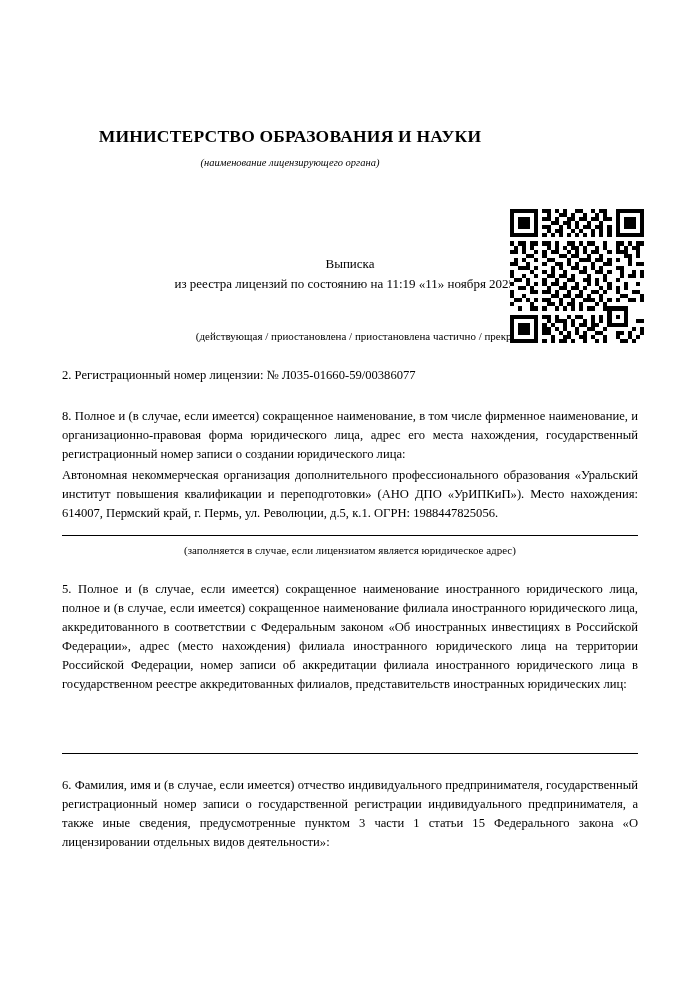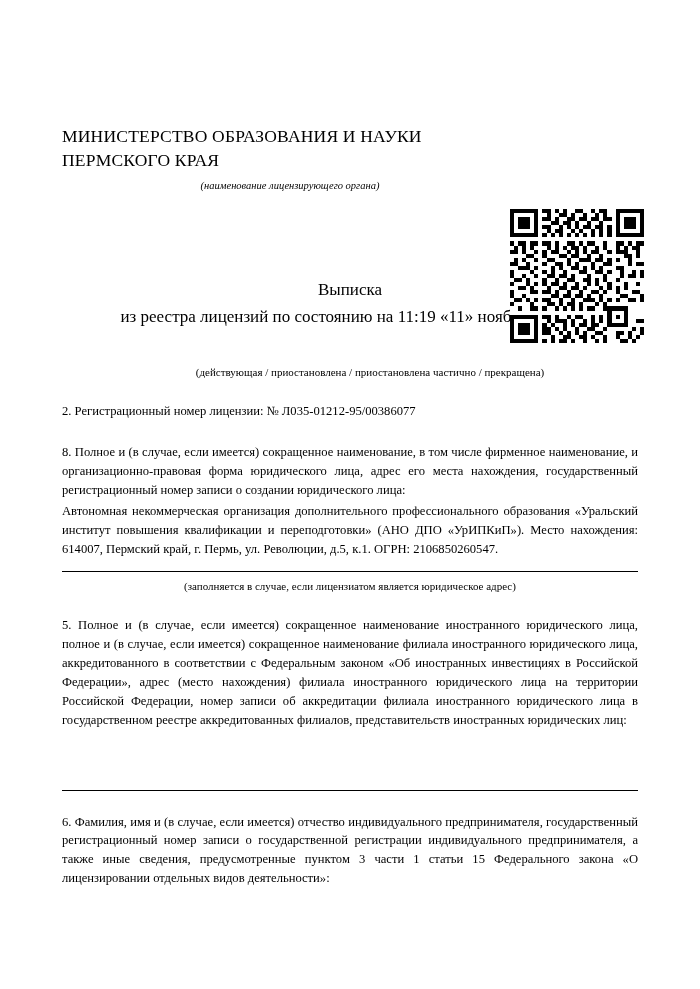--- a/index.html
+++ b/index.html
@@ -26,40 +26,41 @@
     position: absolute;
     top: 84px;
     right: 56px;
     width: 134px;
     height: 134px;
   }
   .qr svg { display: block; }
 
   .org-title {
     margin-top: 125px;
-    font-weight: normal;
+    text-align: center;
+    font-weight: bold;
     font-size: 17.5px;
     line-height: 1.35;
     letter-spacing: 0.2px;
     padding-right: 120px;
   }
   .org-title .line2 { display: block; }
 
   .caption {
     text-align: center;
     font-size: 10.5px;
     margin-top: 8px;
     padding-right: 120px;
     font-style: italic;
   }
 
   .doc-head {
     margin-top: 86px;
     text-align: center;
-    font-size: 17px;
+    font-size: 13px;
     line-height: 1.55;
   }
 
   .section {
     margin-top: 22px;
     font-size: 12.6px;
     line-height: 1.5;
     text-align: justify;
   }
   .section.first { margin-top: 34px; }
@@ -359,42 +360,41 @@
           <rect x="18" y="32" width="1" height="1"></rect>
         <rect x="21" y="32" width="1" height="1"></rect>
           <rect x="27" y="32" width="2" height="1"></rect>
         <rect x="30" y="32" width="1" height="1"></rect>
       </g>
     </svg>
   </div>
 
   <div class="org-title">
     <span>МИНИСТЕРСТВО ОБРАЗОВАНИЯ И НАУКИ</span>
-    <span class="line2">ПЕРМСКОГО КРАЯ</span>
   </div>
 
   <div class="caption">(наименование лицензирующего органа)</div>
 
   <div class="doc-head">
     <div>Выписка</div>
     <div>из реестра лицензий по состоянию на 11:19 «11» ноября 2025 г.</div>
   </div>
 
   <div class="section first">
     <div class="hint indentleft">(действующая / приостановлена / приостановлена частично / прекращена)</div>
   </div>
 
   <div class="section">
-    <div>2. Регистрационный номер лицензии: № Л035-01212-95/00386077</div>
+    <div>2. Регистрационный номер лицензии: № Л035-01660-59/00386077</div>
   </div>
 
 
   <div class="section">
     <div>8. Полное и (в случае, если имеется) сокращенное наименование, в том числе фирменное наименование, и организационно-правовая форма юридического лица, адрес его места нахождения, государственный регистрационный номер записи о создании юридического лица:</div>
-    <div class="body-text">Автономная некоммерческая организация дополнительного профессионального образования «Уральский институт повышения квалификации и переподготовки» (АНО ДПО «УрИПКиП»). Место нахождения: 614007, Пермский край, г. Пермь, ул. Революции, д.5, к.1. ОГРН: 2106850260547.</div>
+    <div class="body-text">Автономная некоммерческая организация дополнительного профессионального образования «Уральский институт повышения квалификации и переподготовки» (АНО ДПО «УрИПКиП»). Место нахождения: 614007, Пермский край, г. Пермь, ул. Революции, д.5, к.1. ОГРН: 1988447825056.</div>
     <hr class="rule">
     <div class="hint">(заполняется в случае, если лицензиатом является юридическое адрес)</div>
   </div>
 
   <div class="section">
     <div>5. Полное и (в случае, если имеется) сокращенное наименование иностранного юридического лица, полное и (в случае, если имеется) сокращенное наименование филиала иностранного юридического лица, аккредитованного в соответствии с Федеральным законом «Об иностранных инвестициях в Российской Федерации», адрес (место нахождения) филиала иностранного юридического лица на территории Российской Федерации, номер записи об аккредитации филиала иностранного юридического лица в государственном реестре аккредитованных филиалов, представительств иностранных юридических лиц:</div>
     <div class="blank-space"></div>
     <hr class="rule">
   </div>
 

